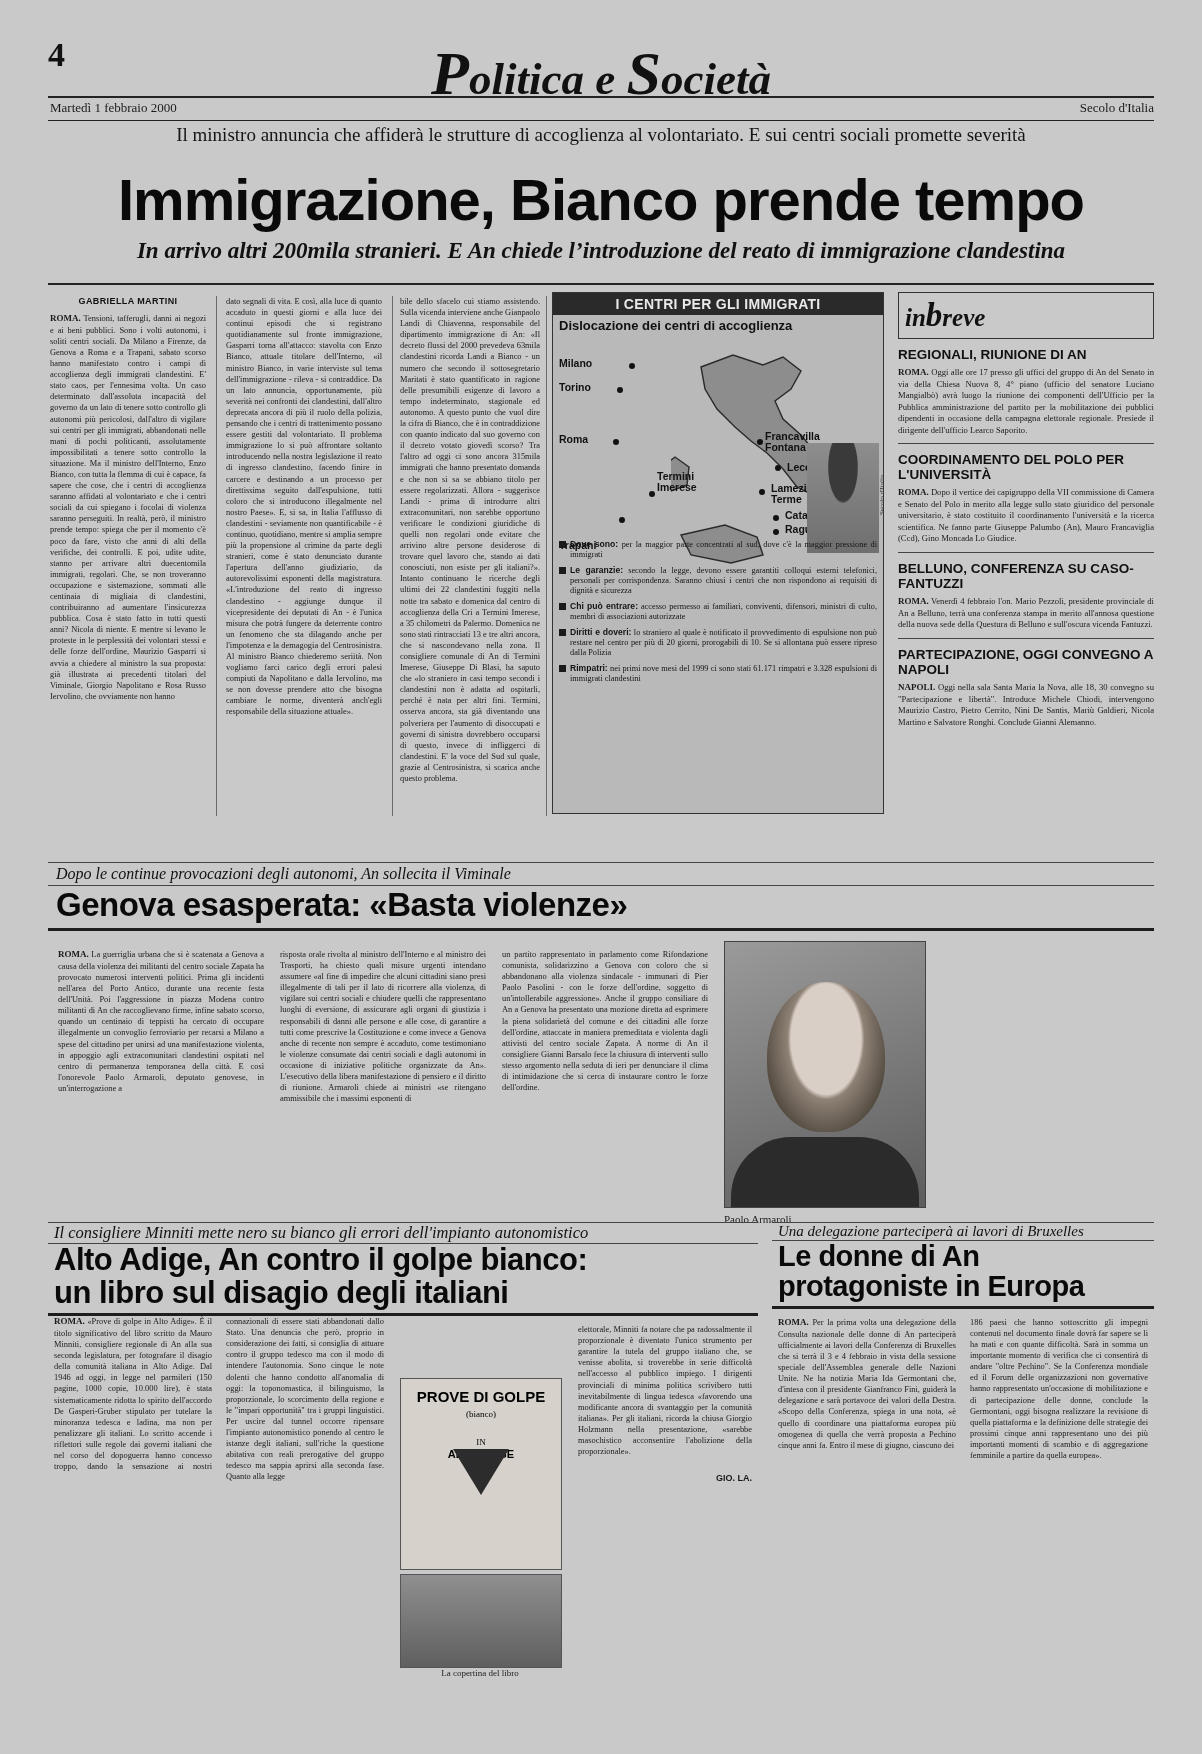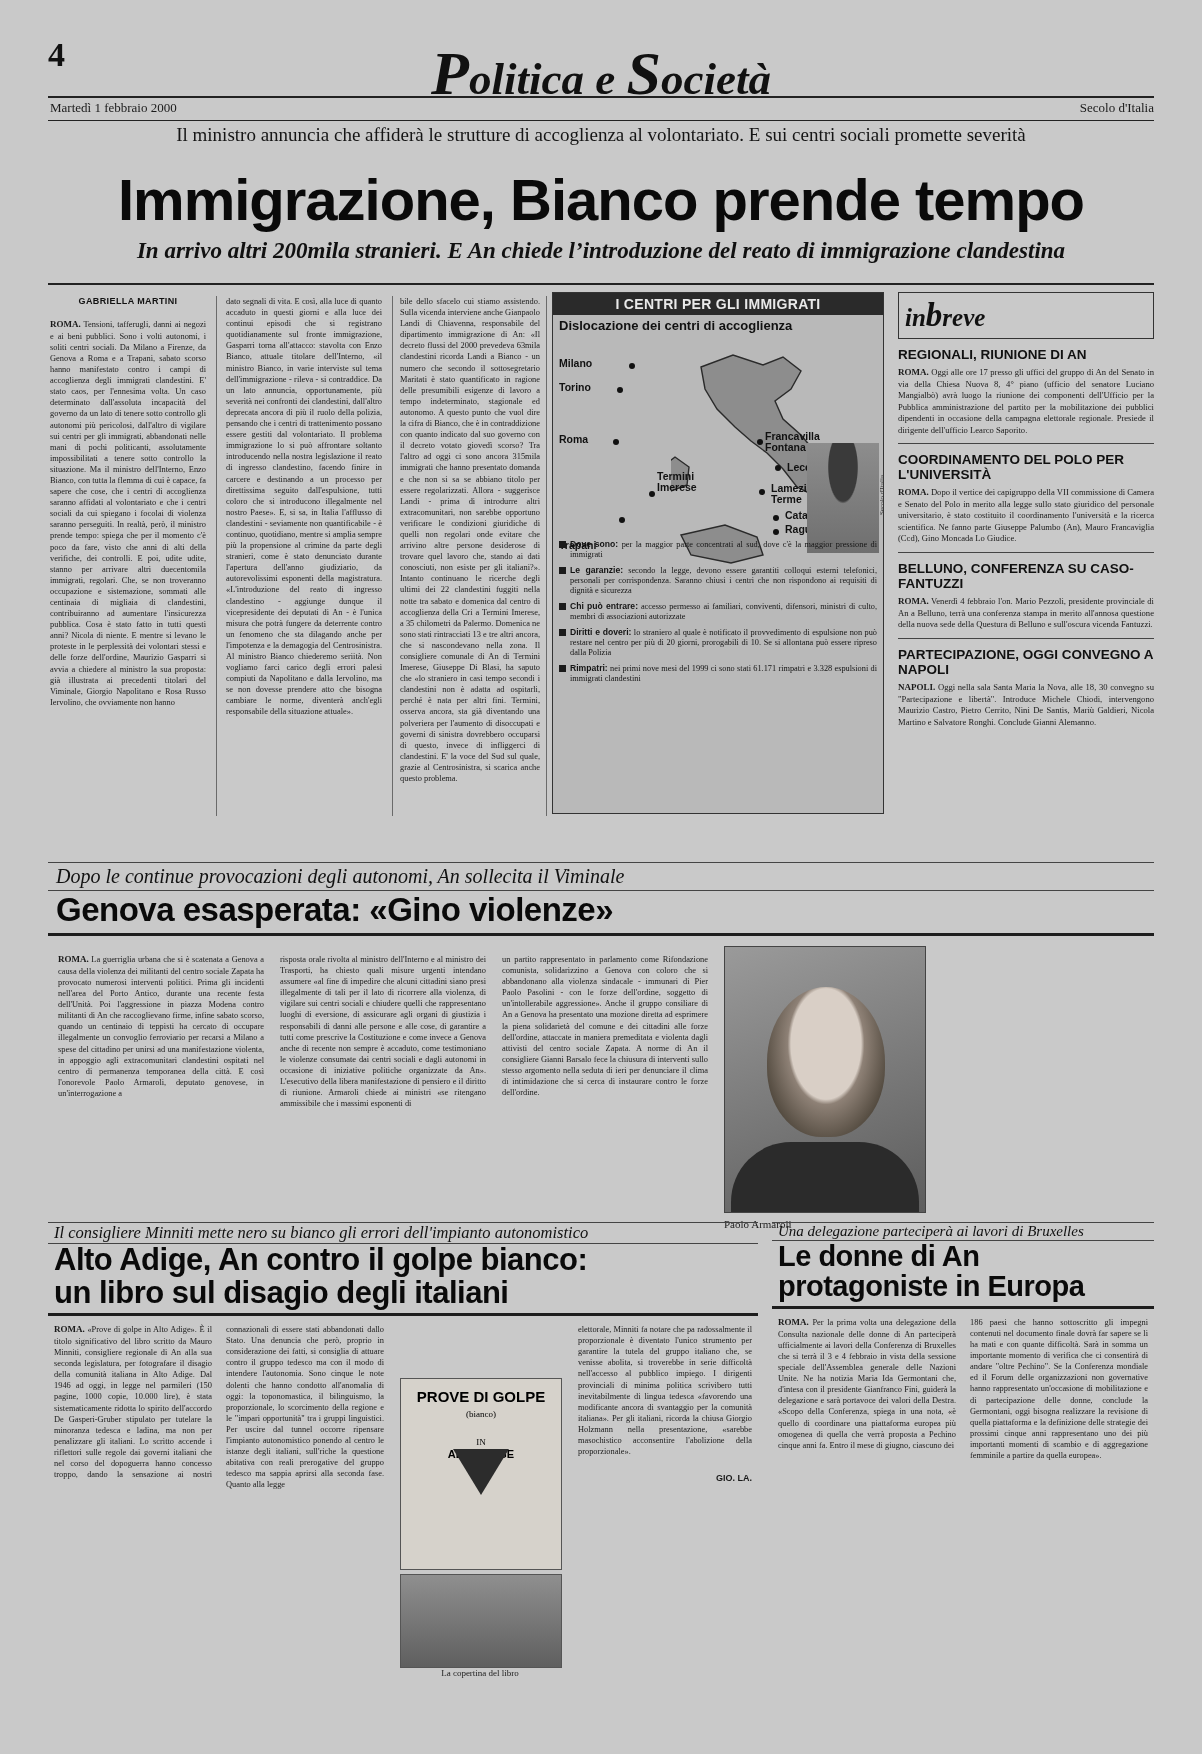--- a/index.html
+++ b/index.html
@@ -23,21 +23,21 @@
 
   
   .kicker{position:absolute;left:56px;top:124px;width:1090px;text-align:center;font-size:19px;color:#151515;font-family:"Liberation Serif",serif;}
   .headline{position:absolute;left:48px;top:170px;width:1106px;text-align:center;
      font-family:"Liberation Sans",sans-serif;font-weight:bold;font-size:58px;letter-spacing:-1px;color:#0a0a0a;line-height:1.02;}
   .subhead{position:absolute;left:48px;top:238px;width:1106px;text-align:center;font-style:italic;font-weight:bold;font-size:23px;color:#111;font-family:"Liberation Serif",serif;}
   .hrule{left:48px;top:283px;width:1106px;height:2px;}
 
   
   .col{position:absolute;font-size:8.4px;line-height:1.32;text-align:justify;color:#1a1a1a;font-family:"Liberation Serif",serif;}
-  .byline{font-family:"Liberation Sans",sans-serif;font-weight:bold;font-size:9px;text-align:center;letter-spacing:.4px;margin-bottom:11px;color:#111;}
+  .byline{font-family:"Liberation Sans",sans-serif;font-weight:bold;font-size:9px;text-align:center;letter-spacing:.4px;margin-bottom:5px;color:#111;}
   .dropcity{font-weight:bold;font-variant:small-caps;font-size:9px;}
   .vline{position:absolute;width:1px;background:#6a6a6a;}
 
   
   .mapbox{position:absolute;left:552px;top:292px;width:330px;height:520px;border:1px solid #333;background:#b9b9b9;overflow:hidden;}
   .mapbox .title{background:#2a2a2a;color:#e9e9e9;font-family:"Liberation Sans",sans-serif;font-weight:bold;font-size:14px;padding:3px 6px;letter-spacing:.3px;text-align:center;}
   .mapbox .sub{font-family:"Liberation Sans",sans-serif;font-weight:bold;font-size:13px;color:#111;padding:4px 6px 0 6px;line-height:1.15;}
   .italy{position:absolute;left:118px;top:56px;width:190px;height:255px;}
   .mapcity{position:absolute;font-family:"Liberation Sans",sans-serif;font-weight:bold;font-size:10.5px;color:#111;}
   .dot{position:absolute;width:6px;height:6px;background:#111;border-radius:50%;}
@@ -55,21 +55,21 @@
   .railHead{border:1px solid #333;background:#c9c9c9;padding:4px 6px;}
   .inbreve{font-family:"Liberation Serif",serif;font-style:italic;font-weight:bold;font-size:25px;color:#111;}
   .inbreve .b{font-size:33px;}
   .railItem{margin-top:8px;}
   .railTitle{font-family:"Liberation Sans",sans-serif;font-weight:bold;font-size:13.5px;line-height:1.12;color:#111;}
   .railText{font-size:8.6px;line-height:1.34;text-align:justify;margin-top:4px;color:#1a1a1a;}
   .railRule{height:1px;background:#444;margin:7px 0 0 0;}
 
   
   .box2{position:absolute;left:48px;top:862px;width:1106px;}
-  .b2kick{font-family:"Liberation Serif",serif;font-style:italic;font-size:20px;color:#111;padding:2px 0 2px 8px;}
+  .b2kick{font-family:"Liberation Serif",serif;font-style:italic;font-size:16px;color:#111;padding:2px 0 2px 8px;}
   .b2head{font-family:"Liberation Sans",sans-serif;font-weight:bold;font-size:33px;color:#0a0a0a;padding-left:8px;letter-spacing:-.5px;}
   .b2cols{position:relative;margin-top:10px;}
   .photo2{position:absolute;left:676px;top:0;width:200px;height:265px;background:linear-gradient(160deg,#9a9a9a,#5d5d5d);border:1px solid #444;}
   .face{position:absolute;left:42px;top:40px;width:118px;height:150px;background:radial-gradient(ellipse at 50% 38%,#d9cfc6 0 42%,#8e8176 46%,#4c4439 80%);border-radius:50% 50% 46% 46%;}
   .shoulders{position:absolute;left:6px;bottom:0;width:188px;height:70px;background:#2b2b2b;border-radius:60px 60px 0 0;}
   .cap{position:absolute;left:676px;top:272px;width:200px;font-size:11px;color:#222;}
 
   
   .box3{position:absolute;left:48px;top:1222px;width:710px;}
   .box4{position:absolute;left:772px;top:1222px;width:382px;}
@@ -199,21 +199,21 @@
     <div class="railItem">
       <div class="railTitle">PARTECIPAZIONE, OGGI CONVEGNO A NAPOLI</div>
       <div class="railText"><b class="dropcity">NAPOLI.</b><span> Oggi nella sala Santa Maria la Nova, alle 18, 30 convegno su "Partecipazione e libertà". Introduce Michele Chiodi, intervengono Maurizio Castro, Pietro Cerrito, Nini De Santis, Mariù Galdieri, Nicola Martino e Salvatore Ronghi. Conclude Gianni Alemanno.</span></div>
     </div>
   </div>
 
   <div class="box2">
     <div class="thin"></div>
     <div class="b2kick">Dopo le continue provocazioni degli autonomi, An sollecita il Viminale</div>
     <div class="thin"></div>
-    <div class="b2head">Genova esasperata: «Gino violenze»</div>
+    <div class="b2head">Genova esasperata: «Basta violenze»</div>
     <div class="thick" style="margin-top:4px;"></div>
 
     <div class="b2cols" style="height:300px;">
       <div class="col" style="left:10px;top:8px;width:206px;">
         <b class="dropcity">ROMA.</b><span> La guerriglia urbana che si è scatenata a Genova a causa della violenza dei militanti del centro sociale Zapata ha provocato numerosi interventi politici. Prima gli incidenti nell'area del Porto Antico, durante una recente festa dell'Unità. Poi l'aggressione in piazza Modena contro militanti di An che raccoglievano firme, infine sabato scorso, quando un centinaio di teppisti ha cercato di occupare illegalmente un convoglio ferroviario per recarsi a Milano a spese del cittadino per unirsi ad una manifestazione violenta, in appoggio agli extracomunitari clandestini ospitati nel centro di permanenza temporanea della città. E così l'onorevole Paolo Armaroli, deputato genovese, in un'interrogazione a</span>
       </div>
       <div class="col" style="left:232px;top:8px;width:206px;">risposta orale rivolta al ministro dell'Interno e al ministro dei Trasporti, ha chiesto quali misure urgenti intendano assumere «al fine di impedire che alcuni cittadini siano presi illegalmente di tali per il lato di ricorrere alla violenza, di vigilare sui centri sociali e chiudere quelli che rappresentano luoghi di eversione, di assicurare agli organi di giustizia i responsabili di danni alle persone e alle cose, di garantire a tutti come prescrive la Costituzione e come invece a Genova anche di recente non sempre è accaduto, come testimoniano le violenze consumate dai centri sociali e dagli autonomi in occasione di iniziative politiche organizzate da An». L'esecutivo della libera manifestazione di pensiero e il diritto di riunione. Armaroli chiede ai ministri «se ritengano ammissibile che i massimi esponenti di</div>
       <div class="col" style="left:454px;top:8px;width:206px;">un partito rappresentato in parlamento come Rifondazione comunista, solidarizzino a Genova con coloro che si abbandonano alla violenza sindacale - immunari di Pier Paolo Pasolini - con le forze dell'ordine, soggetto di un'intollerabile aggressione». Anche il gruppo consiliare di An a Genova ha presentato una mozione diretta ad esprimere la piena solidarietà del comune e dei cittadini alle forze dell'ordine, attaccate in maniera premeditata e violenta dagli attivisti del centro sociale Zapata. A norme di An il consigliere Gianni Barsalo fece la chiusura di interventi sullo stesso argomento nella seduta di ieri per denunciare il clima di intimidazione che si cerca di instaurare contro le forze dell'ordine.</div>
       <div class="photo2">
         <div class="shoulders"></div>
@@ -225,21 +225,21 @@
 
   <div class="box3">
     <div class="thin"></div>
     <div class="b3kick">Il consigliere Minniti mette nero su bianco gli errori dell'impianto autonomistico</div>
     <div class="thin"></div>
     <div class="b3head">Alto Adige, An contro il golpe bianco:</div>
     <div class="b3head">un libro sul disagio degli italiani</div>
     <div class="thick" style="margin-top:4px;"></div>
 
     <div style="position:relative;height:380px;">
-      <div class="col" style="left:6px;top:8px;width:330px;column-count:2;column-gap:14px;">
+      <div class="col" style="left:6px;top:0;width:330px;column-count:2;column-gap:14px;">
         <b class="dropcity">ROMA.</b><span> «Prove di golpe in Alto Adige». È il titolo significativo del libro scritto da Mauro Minniti, consigliere regionale di An alla sua seconda legislatura, per fotografare il disagio della comunità italiana in Alto Adige. Dal 1946 ad oggi, in legge nel parmileri (150 pagine, 1000 copie, 10.000 lire), è stata sistematicamente ridotta lo spirito dell'accordo De Gasperi-Gruber stipulato per tutelare la minoranza tedesca e ladina, ma non per penalizzare gli italiani. Lo scritto accende i riflettori sulle regole dai governi italiani che nel corso del dopoguerra hanno concesso troppo, dando la sensazione ai nostri connazionali di essere stati abbandonati dallo Stato. Una denuncia che però, proprio in considerazione dei fatti, si consiglia di attuare contro il gruppo tedesco ma con il modo di intendere l'autonomia. Sono cinque le note dolenti che hanno condotto all'anomalia di oggi: la toponomastica, il bilinguismo, la proporzionale, lo scorcimento della regione e le "impari opportunità" tra i gruppi linguistici. Per uscire dal tunnel occorre ripensare l'impianto autonomistico ponendo al centro le istanze degli italiani, sull'riche la questione abitativa con reali prerogative del gruppo tedesco ma sappia aprirsi alla seconda fase. Quanto alla legge</span>
       </div>
       <div class="col" style="left:530px;top:8px;width:174px;">
         <span>elettorale, Minniti fa notare che pa radossalmente il proporzionale è diventato l'unico strumento per garantire la tutela del gruppo italiano che, se venisse abolita, si troverebbe in serie difficoltà nell'accesso al pubblico impiego. I dirigenti provinciali di minima politica scrivibero tutti inevitabilmente di lingua tedesca «favorendo una modificante ancora di svantaggio per la comunità italiana». Per gli italiani, ricorda la chiusa Giorgio Holzmann nella presentazione, «sarebbe masochistico acconsentire l'abolizione della proporzionale».</span>
         <div class="sig" style="margin-top:16px;">GIO. LA.</div>
       </div>
 
       <div class="bookcover">
         <div class="bc1">PROVE DI GOLPE</div>
         <div class="bc2">(bianco)</div>

